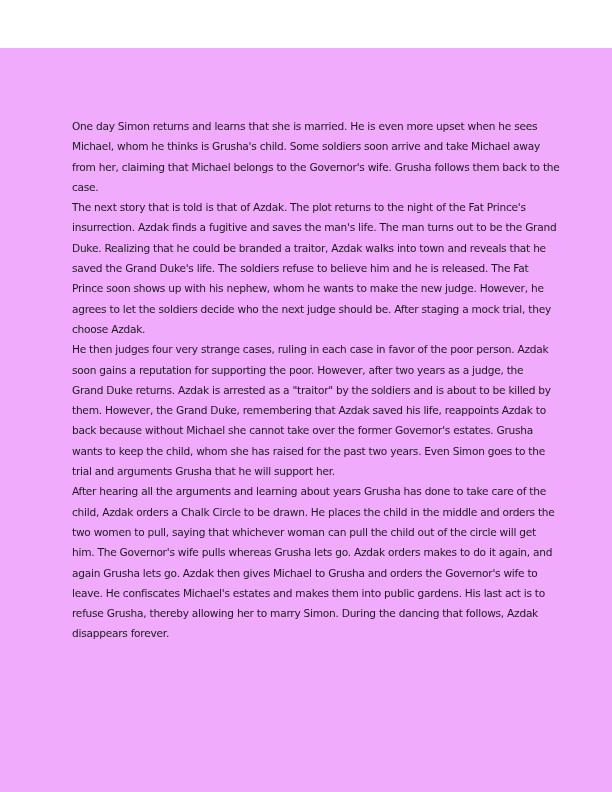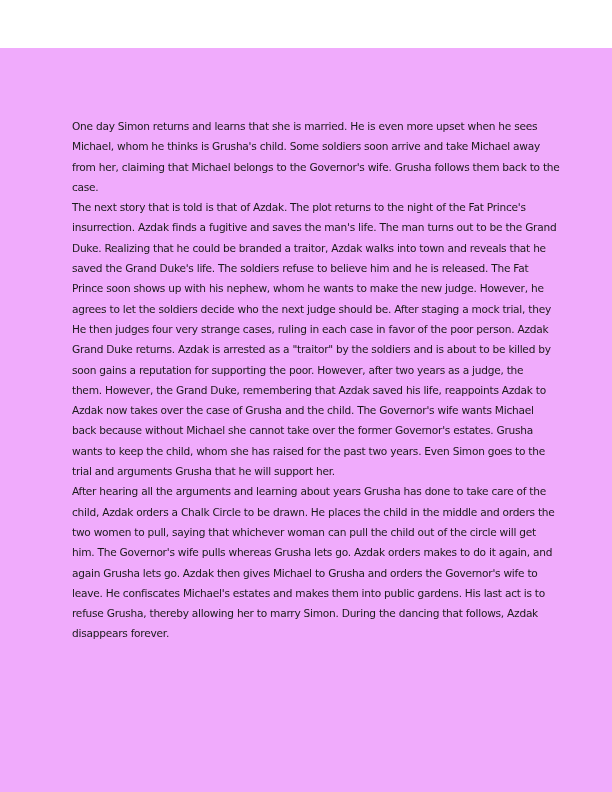--- a/index.html
+++ b/index.html
@@ -54,31 +54,31 @@
       <span class="line">case.</span>
     </p>
 
     <p class="para">
       <span class="line">The next story that is told is that of Azdak. The plot returns to the night of the Fat Prince's</span>
       <span class="line">insurrection. Azdak finds a fugitive and saves the man's life. The man turns out to be the Grand</span>
       <span class="line">Duke. Realizing that he could be branded a traitor, Azdak walks into town and reveals that he</span>
       <span class="line">saved the Grand Duke's life. The soldiers refuse to believe him and he is released. The Fat</span>
       <span class="line">Prince soon shows up with his nephew, whom he wants to make the new judge. However, he</span>
       <span class="line">agrees to let the soldiers decide who the next judge should be. After staging a mock trial, they</span>
+      <span class="line">choose Azdak.</span>
     </p>
 
     <p class="para">
       <span class="line">He then judges four very strange cases, ruling in each case in favor of the poor person. Azdak</span>
+      <span class="line">soon gains a reputation for supporting the poor. However, after two years as a judge, the</span>
       <span class="line">Grand Duke returns. Azdak is arrested as a "traitor" by the soldiers and is about to be killed by</span>
-      <span class="line">soon gains a reputation for supporting the poor. However, after two years as a judge, the</span>
       <span class="line">them. However, the Grand Duke, remembering that Azdak saved his life, reappoints Azdak to</span>
     </p>
 
     <p class="para">
-      <span class="line">Azdak now takes over the case of Grusha and the child. The Governor's wife wants Michael</span>
       <span class="line">back because without Michael she cannot take over the former Governor's estates. Grusha</span>
       <span class="line">wants to keep the child, whom she has raised for the past two years. Even Simon goes to the</span>
       <span class="line">trial and arguments Grusha that he will support her.</span>
     </p>
 
     <p class="para">
       <span class="line">After hearing all the arguments and learning about years Grusha has done to take care of the</span>
       <span class="line">child, Azdak orders a Chalk Circle to be drawn. He places the child in the middle and orders the</span>
       <span class="line">two women to pull, saying that whichever woman can pull the child out of the circle will get</span>
       <span class="line">him. The Governor's wife pulls whereas Grusha lets go. Azdak orders makes to do it again, and</span>

